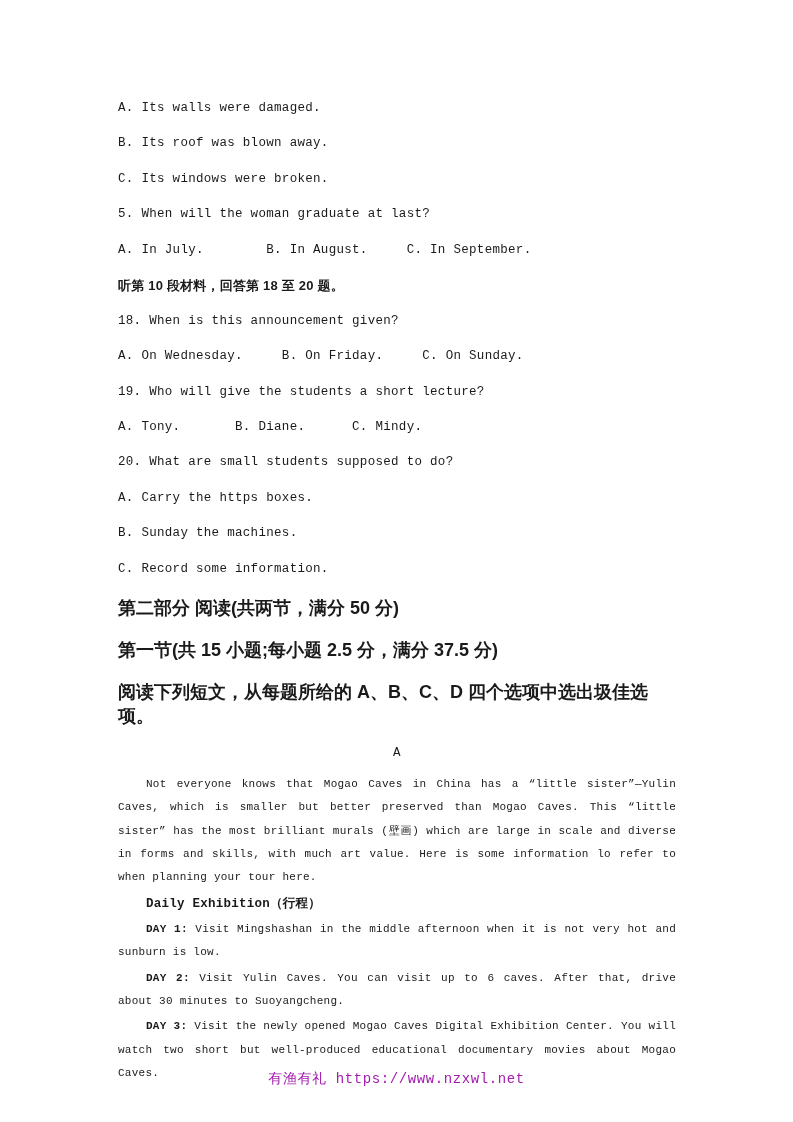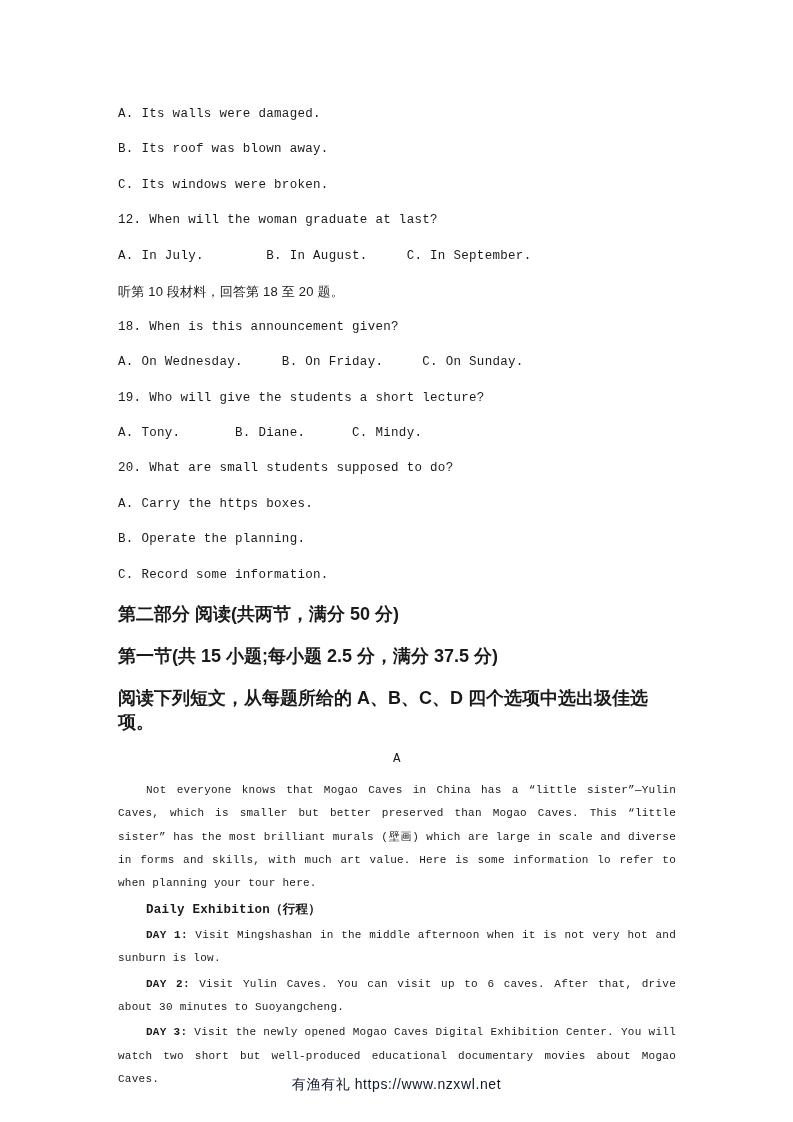--- a/index.html
+++ b/index.html
@@ -10,21 +10,21 @@
   body {
     width: 793px;
     height: 1122px;
     font-family: "Liberation Mono", "DejaVu Sans Mono", monospace;
     color: #1a1a1a;
     position: relative;
     overflow: hidden;
   }
   .page {
     position: absolute;
-    left: 0; top: 10px;
+    left: 0; top: 4px;
     width: 793px;
     height: 904px;
     padding: 16px;
     box-sizing: border-box;
   }
   .content {
     position: absolute;
     left: 118px;
     top: 96px;
     width: 558px;
@@ -34,21 +34,21 @@
     line-height: 1.35;
     margin: 0 0 18.5px 0;
     white-space: pre-wrap;
     letter-spacing: 0.3px;
   }
   .opt {
     margin-bottom: 18.5px;
   }
   .bold-cn {
     font-family: "Liberation Sans", "DejaVu Sans", sans-serif;
-    font-weight: normal;
+    font-weight: bold;
     font-size: 13px;
     letter-spacing: 0.2px;
     margin: 0 0 18px 0;
   }
   .section-head {
     font-family: "Liberation Sans", "DejaVu Sans", sans-serif;
     font-weight: bold;
     font-size: 18px;
     margin: 0 0 18px 0;
   }
@@ -77,50 +77,50 @@
     letter-spacing: 0.25px;
   }
   .subhead b { font-weight: bold; }
   .day-label { font-weight: bold; }
   .watermark {
     position: absolute;
     left: 0;
     right: 0;
     top: 1066px;
     text-align: center;
-    font-family: Liberation Sans, sans-serif;
+    font-family: Liberation Mono, monospace;
     font-size: 14px;
-    color: #0f172a;
+    color: #a21caf;
     letter-spacing: 0.6px;
   }
 </style>
 </head>
 <body>
 
 <div class="page">
   <div class="content">
 
     <p class="line opt">A. Its walls were damaged.</p>
     <p class="line opt">B. Its roof was blown away.</p>
     <p class="line opt">C. Its windows were broken.</p>
 
-    <p class="line">12. When will the woman graduate at last?</p>
+    <p class="line">5. When will the woman graduate at last?</p>
     <p class="line">A. In July.        B. In August.     C. In September.</p>
 
     <p class="bold-cn">听第 10 段材料，回答第 18 至 20 题。</p>
 
     <p class="line">18. When is this announcement given?</p>
     <p class="line">A. On Wednesday.     B. On Friday.     C. On Sunday.</p>
 
     <p class="line">19. Who will give the students a short lecture?</p>
     <p class="line">A. Tony.       B. Diane.      C. Mindy.</p>
 
     <p class="line">20. What are small students supposed to do?</p>
     <p class="line opt">A. Carry the https boxes.</p>
-    <p class="line opt">B. Operate the planning.</p>
+    <p class="line opt">B. Sunday the machines.</p>
     <p class="line opt">C. Record some information.</p>
 
     <p class="section-head">第二部分 阅读(共两节，满分 50 分)</p>
     <p class="section-head">第一节(共 15 小题;每小题 2.5 分，满分 37.5 分)</p>
     <p class="section-head">阅读下列短文，从每题所给的 A、B、C、D 四个选项中选出圾佳选项。</p>
 
     <p class="center-letter">A</p>
 
     <p class="para indent">Not everyone knows that Mogao Caves in China has a “little sister”—Yulin Caves, which is smaller but better preserved than Mogao Caves. This “little sister” has the most brilliant murals (壁画) which are large in scale and diverse in forms and skills, with much art value. Here is some information lo refer to when planning your tour here.</p>
 

